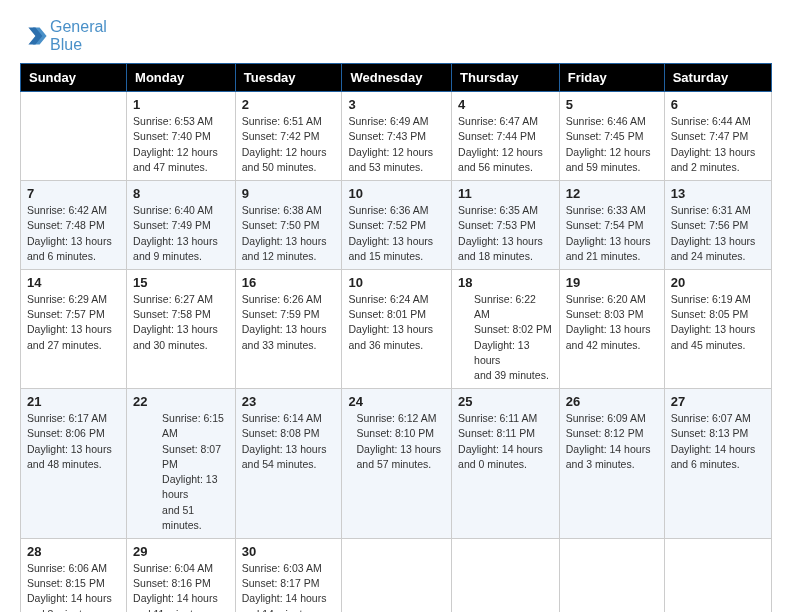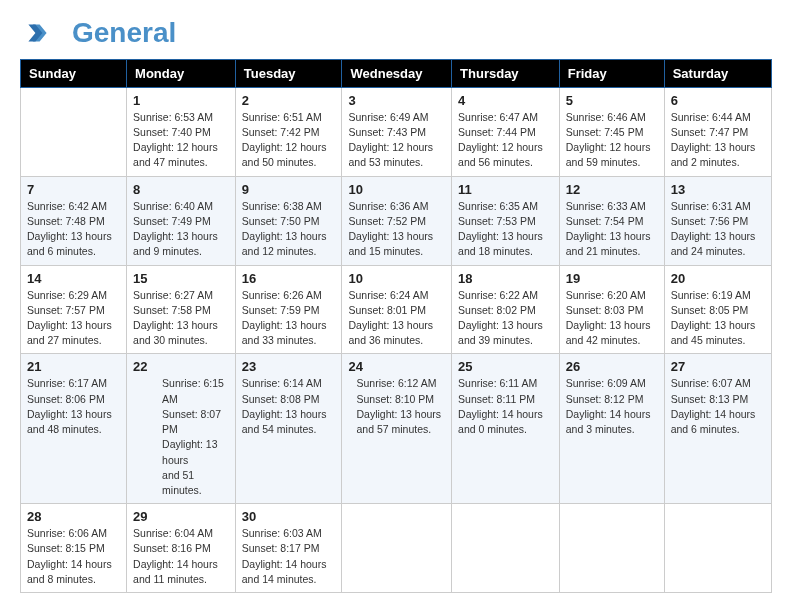--- a/index.html
+++ b/index.html
@@ -18,25 +18,24 @@
       display: flex;
       align-items: flex-start;
       justify-content: space-between;
       margin-bottom: 10px;
     }
     .logo {
       display: flex;
       align-items: center;
     }
     .logo-text {
-      font-size: 28px;
-      font-weight: bold;
+      font-size: 16px;
+      font-weight: normal;
       color: #1a3a5c;
       line-height: 1.1;
-      margin-left: 22px;
     }
     .logo-text span {
       color: #4a90c8;
     }
     .logo-icon {
       width: 28px;
       height: 28px;
       margin-right: 2px;
     }
     .title-block {
@@ -99,20 +98,21 @@
 
 <div class="page">
   <div class="header">
     <div class="logo">
       <svg class="logo-icon" viewBox="0 0 40 40">
         <polygon points="28,8 38,20 28,32 18,32 28,20 18,8" fill="#4a90c8"></polygon>
         <polygon points="22,8 32,20 22,32 12,32 22,20 12,8" fill="#2c6fad"></polygon>
       </svg>
       <div class="logo-text">
         <div><span>General</span></div>
+        <div><span>Blue</span></div>
       </div>
     </div>
     <div class="title-block">
       <div class="month-title"></div>
       <div class="location"></div>
     </div>
   </div>
 
   <table>
     <thead>
@@ -247,21 +247,21 @@
           </td>
           <td>
             <span class="day-num">10</span>
             <div class="day-info" style="white-space: pre-line;">Sunrise: 6:24 AM
 Sunset: 8:01 PM
 Daylight: 13 hours
 and 36 minutes.</div>
           </td>
           <td>
             <span class="day-num">18</span>
-            <div class="day-info" style="white-space: pre-line;">Sunrise: 6:22 AM
+            <div class="day-info" style="white-space: pre-line; margin-left: 16px;">Sunrise: 6:22 AM
 Sunset: 8:02 PM
 Daylight: 13 hours
 and 39 minutes.</div>
           </td>
           <td>
             <span class="day-num">19</span>
             <div class="day-info" style="white-space: pre-line;">Sunrise: 6:20 AM
 Sunset: 8:03 PM
 Daylight: 13 hours
 and 42 minutes.</div>

